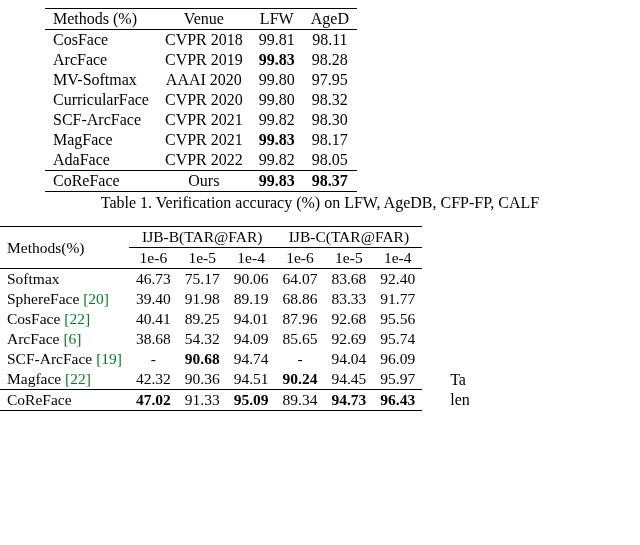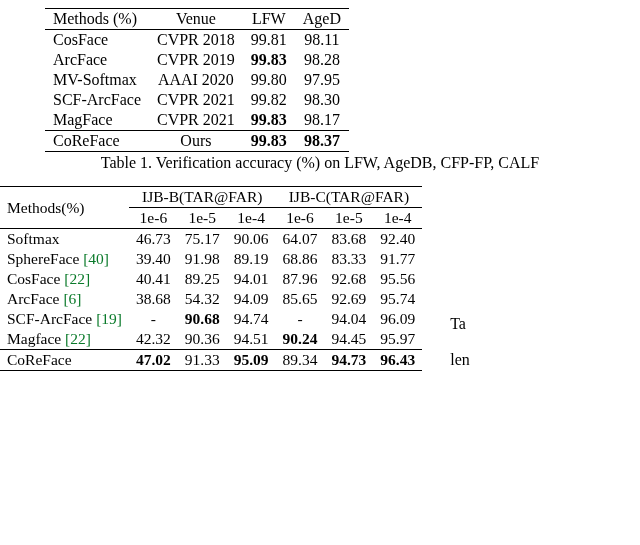--- a/index.html
+++ b/index.html
@@ -82,30 +82,42 @@
         <td class="bold">99.83</td>
         <td>98.28</td>
       </tr>
       <tr>
         <td class="left">MV-Softmax</td>
         <td>AAAI 2020</td>
         <td>99.80</td>
         <td>97.95</td>
       </tr>
       <tr>
+        <td class="left">CurricularFace</td>
+        <td>CVPR 2020</td>
+        <td>99.80</td>
+        <td>98.32</td>
+      </tr>
+      <tr>
         <td class="left">SCF-ArcFace</td>
         <td>CVPR 2021</td>
         <td>99.82</td>
         <td>98.30</td>
       </tr>
       <tr>
         <td class="left">MagFace</td>
         <td>CVPR 2021</td>
         <td class="bold">99.83</td>
         <td>98.17</td>
+      </tr>
+      <tr>
+        <td class="left">AdaFace</td>
+        <td>CVPR 2022</td>
+        <td>99.82</td>
+        <td>98.05</td>
       </tr>
     </tbody>
   <tbody>
       <tr class="hr-top hr-bottom">
     <td class="left">CoReFace</td>
     <td>Ours</td>
     <td class="bold">99.83</td>
     <td class="bold">98.37</td>
   </tr>
 </tbody>
@@ -134,21 +146,21 @@
           <tr>
             <td class="left">Softmax</td>
             <td>46.73</td>
             <td>75.17</td>
             <td>90.06</td>
             <td>64.07</td>
             <td>83.68</td>
             <td>92.40</td>
           </tr>
           <tr>
-            <td class="left">SphereFace <span class="cite">[40]</span></td>
+            <td class="left">SphereFace <span class="cite">[20]</span></td>
             <td>39.40</td>
             <td>91.98</td>
             <td>89.19</td>
             <td>68.86</td>
             <td>83.33</td>
             <td>91.77</td>
           </tr>
           <tr>
             <td class="left">CosFace <span class="cite">[22]</span></td>
             <td>40.41</td>
@@ -193,16 +205,16 @@
             <td>91.33</td>
             <td class="bold">95.09</td>
             <td>89.34</td>
             <td class="bold">94.73</td>
             <td class="bold">96.43</td>
           </tr>
 </tbody>
       </table>
 </div>
 <div class="rightcol">
-  <div style="margin-bottom:18px">Ta</div>
+  <div style="margin-bottom:2px">Ta</div>
   <div>len</div>
 </div>
 </div>
 
 </body></html>

